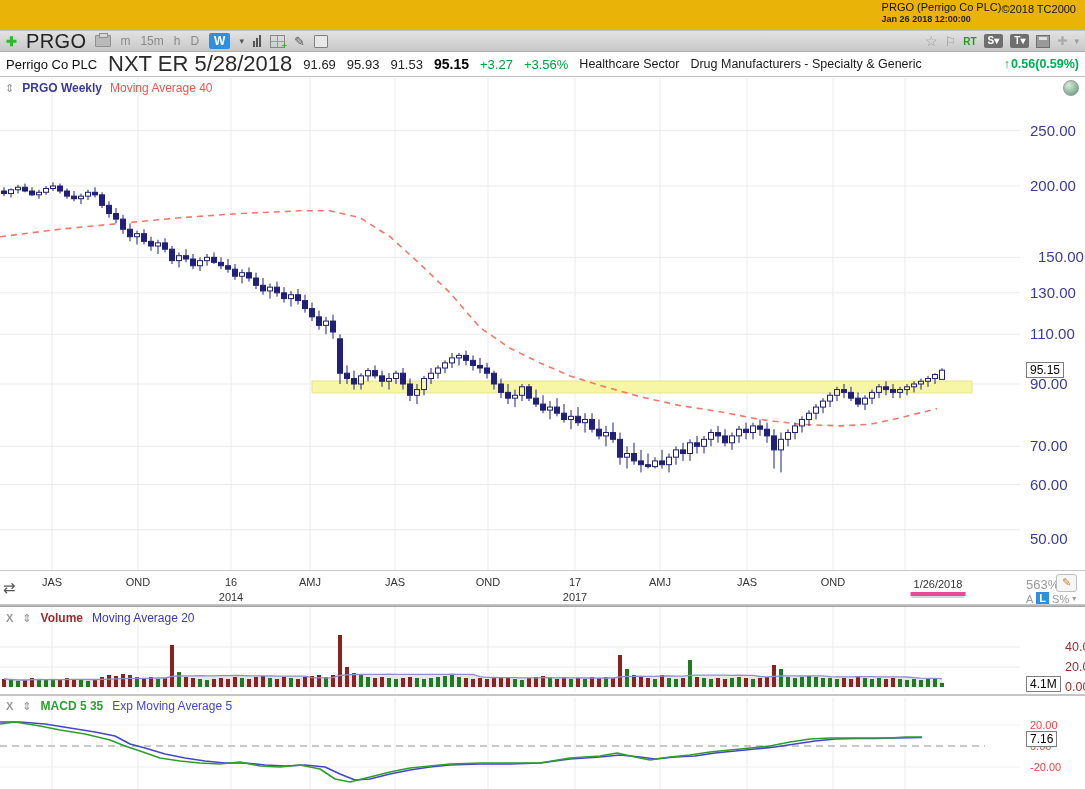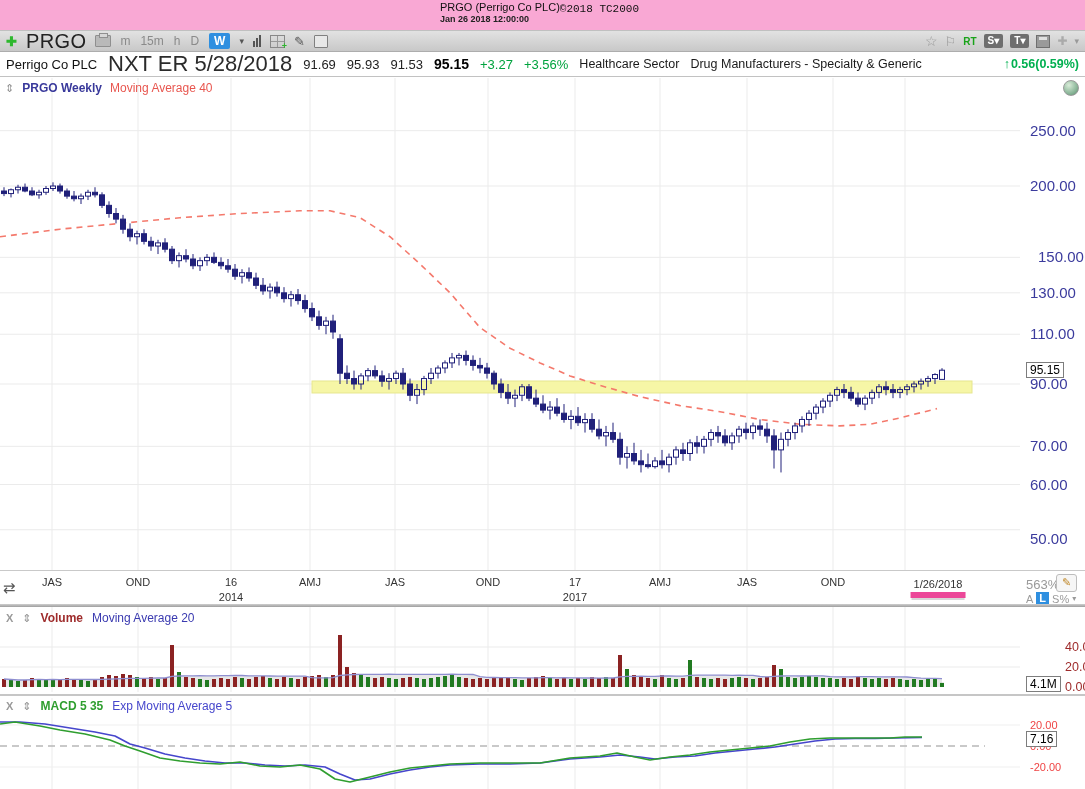--- a/index.html
+++ b/index.html
@@ -1,22 +1,22 @@
 <!DOCTYPE html>
 <html><head>
 <meta charset="utf-8">
 <style>
   html,body{margin:0;padding:0;background:#e8e8e8;}
   #app{position:relative;width:1085px;height:789px;background:#ffffff;overflow:hidden;
        font-family:"Liberation Sans",sans-serif;color:#111;}
   
-  .titlebar{height:30px;display:flex;justify-content:center;background:#f9a8d4;padding:1px 3px 0 3px;box-sizing:border-box;}
+  .titlebar{height:30px;display:flex;justify-content:flex-end;background:#eab308;padding:1px 3px 0 3px;box-sizing:border-box;}
   .t1{font-size:11px;color:#111;line-height:13px;}
   .t2{font-size:9px;font-weight:bold;color:#222;line-height:11px;}
-  .copyright{font-size:11px;color:#111;padding:2px 6px 8px 0;font-family:Liberation Mono, monospace;}
+  .copyright{font-size:11px;color:#111;padding:2px 6px 8px 0;}
   .toolbar{height:22px;background:linear-gradient(#e2e2e2,#c8c8c8);border-top:1px solid #c0c0c0;
            border-bottom:1px solid #adadad;display:flex;align-items:center;gap:9px;padding:0 6px;box-sizing:border-box;}
   .tb-sym{font-size:20px;color:#222;letter-spacing:.4px;}
   .tf{font-size:12px;color:#8a8a8a;}
   .tf.active{background:#2e8fe0;color:#fff;font-weight:bold;padding:1px 5px;border-radius:2px;}
   .mini{font-size:12px;color:#555;}
   .tbr{margin-left:auto;display:flex;align-items:center;gap:7px;}
   .stbtn{background:#6e6e6e;color:#fff;font-size:10px;font-weight:bold;border-radius:2px;padding:1px 4px;line-height:12px;}
   .rt{color:#19a319;font-size:10px;font-weight:bold;}
   .plus{color:#2eb82e;font-size:13px;font-weight:bold;}
@@ -50,21 +50,21 @@
   .xclose{color:#9a9a9a;font-weight:bold;font-size:11px;}
   .globe{left:1063px;top:80px;width:14px;height:14px;border-radius:50%;
          background:radial-gradient(circle at 35% 30%,#d9ecd9,#7fae8f 70%,#57806a);border:1px solid #9a9a9a;}
   .plabel{position:absolute;left:1030px;width:55px;font-size:15px;color:#3b3b9d;line-height:16px;}
   .vlabel{position:absolute;left:1065px;width:55px;font-size:12.5px;color:#9e2b2b;line-height:13px;}
   .mlabel{position:absolute;left:1030px;width:55px;font-size:11px;color:#ef4444;line-height:13px;}
   .vbox{position:absolute;left:1026px;background:#fff;border:1px solid #7d7d7d;color:#000;
         font-size:12px;line-height:14px;padding:0 3px;z-index:3;}
   .dtick{position:absolute;transform:translateX(-50%);font-size:11px;color:#333;line-height:12px;}
   .lastdate{position:absolute;transform:translateX(-50%);font-size:11px;color:#333;
-            border-bottom:6px solid #ec4899;box-shadow:0 3px 0 -1px #d7d7d7;padding:0 3px 2px 3px;}
+            border-bottom:4px solid #ec4899;box-shadow:0 3px 0 -1px #d7d7d7;padding:0 3px 2px 3px;}
   .refresh{left:3px;top:579px;font-size:15px;color:#555;}
   .zoompct{left:1026px;top:577px;font-size:13px;color:#9a9a9a;}
   .pencilbox{left:1056px;top:574px;width:19px;height:16px;background:#f6f6f6;border:1px solid #bdbdbd;
              border-radius:3px;font-size:11px;color:#c08a2e;text-align:center;line-height:15px;}
   .scalerow{left:1026px;top:592px;display:flex;align-items:center;gap:3px;font-size:11px;color:#9a9a9a;}
   .lbox{background:#2e8fe0;color:#fff;font-weight:bold;padding:0 3px;line-height:13px;}
   .phead{position:absolute;display:flex;gap:9px;align-items:center;font-size:12px;}
   .lg-vol{color:#9e2b2b;font-weight:bold;}
   .lg-volma{color:#3a3ab0;}
   .lg-macd{color:#2f9e2f;font-weight:bold;}

